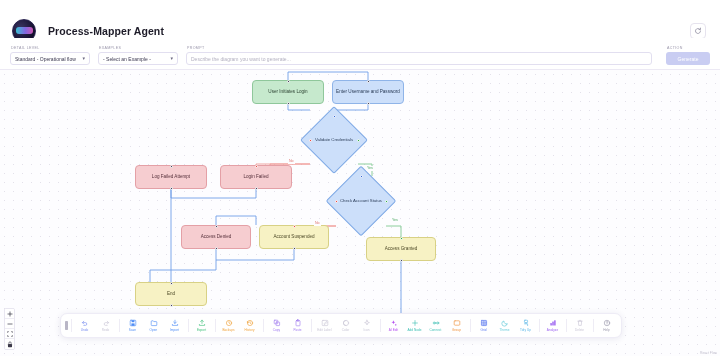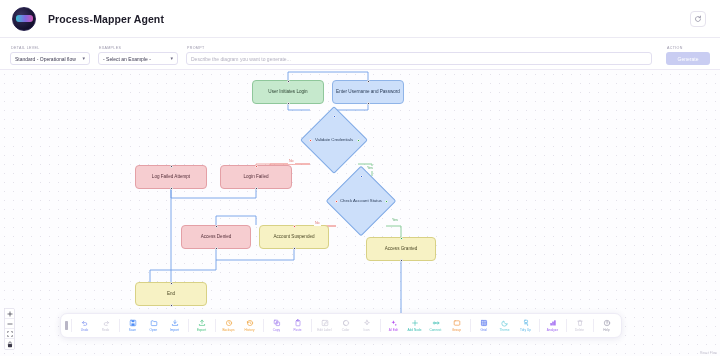--- a/index.html
+++ b/index.html
@@ -5,21 +5,21 @@
   * { box-sizing: border-box; margin: 0; padding: 0; }
   html, body {
     width: 720px; height: 356px;
     font-family: "Liberation Sans", sans-serif;
     background: #ffffff; overflow: hidden;
   }
   #app { position: relative; width: 720px; height: 356px; background:#fff; }
 
   
   .header {
-    position:absolute; left:0; top:0; width:720px; height:38px;
+    position:absolute; left:0; top:12px; width:720px; height:38px;
     background:#ffffff; border-bottom:1px solid #eceaf3;
     display:flex; align-items:center; padding:0 10px;
   }
   .logo {
     width:24px; height:24px; border-radius:50%;
     background: radial-gradient(circle at 35% 35%, #3a3360 0%, #151130 65%, #0c0a1e 100%);
     border:1px solid #2a2450; flex:0 0 auto; margin-left:2px;
     display:flex; align-items:center; justify-content:center;
     overflow:hidden;
   }

